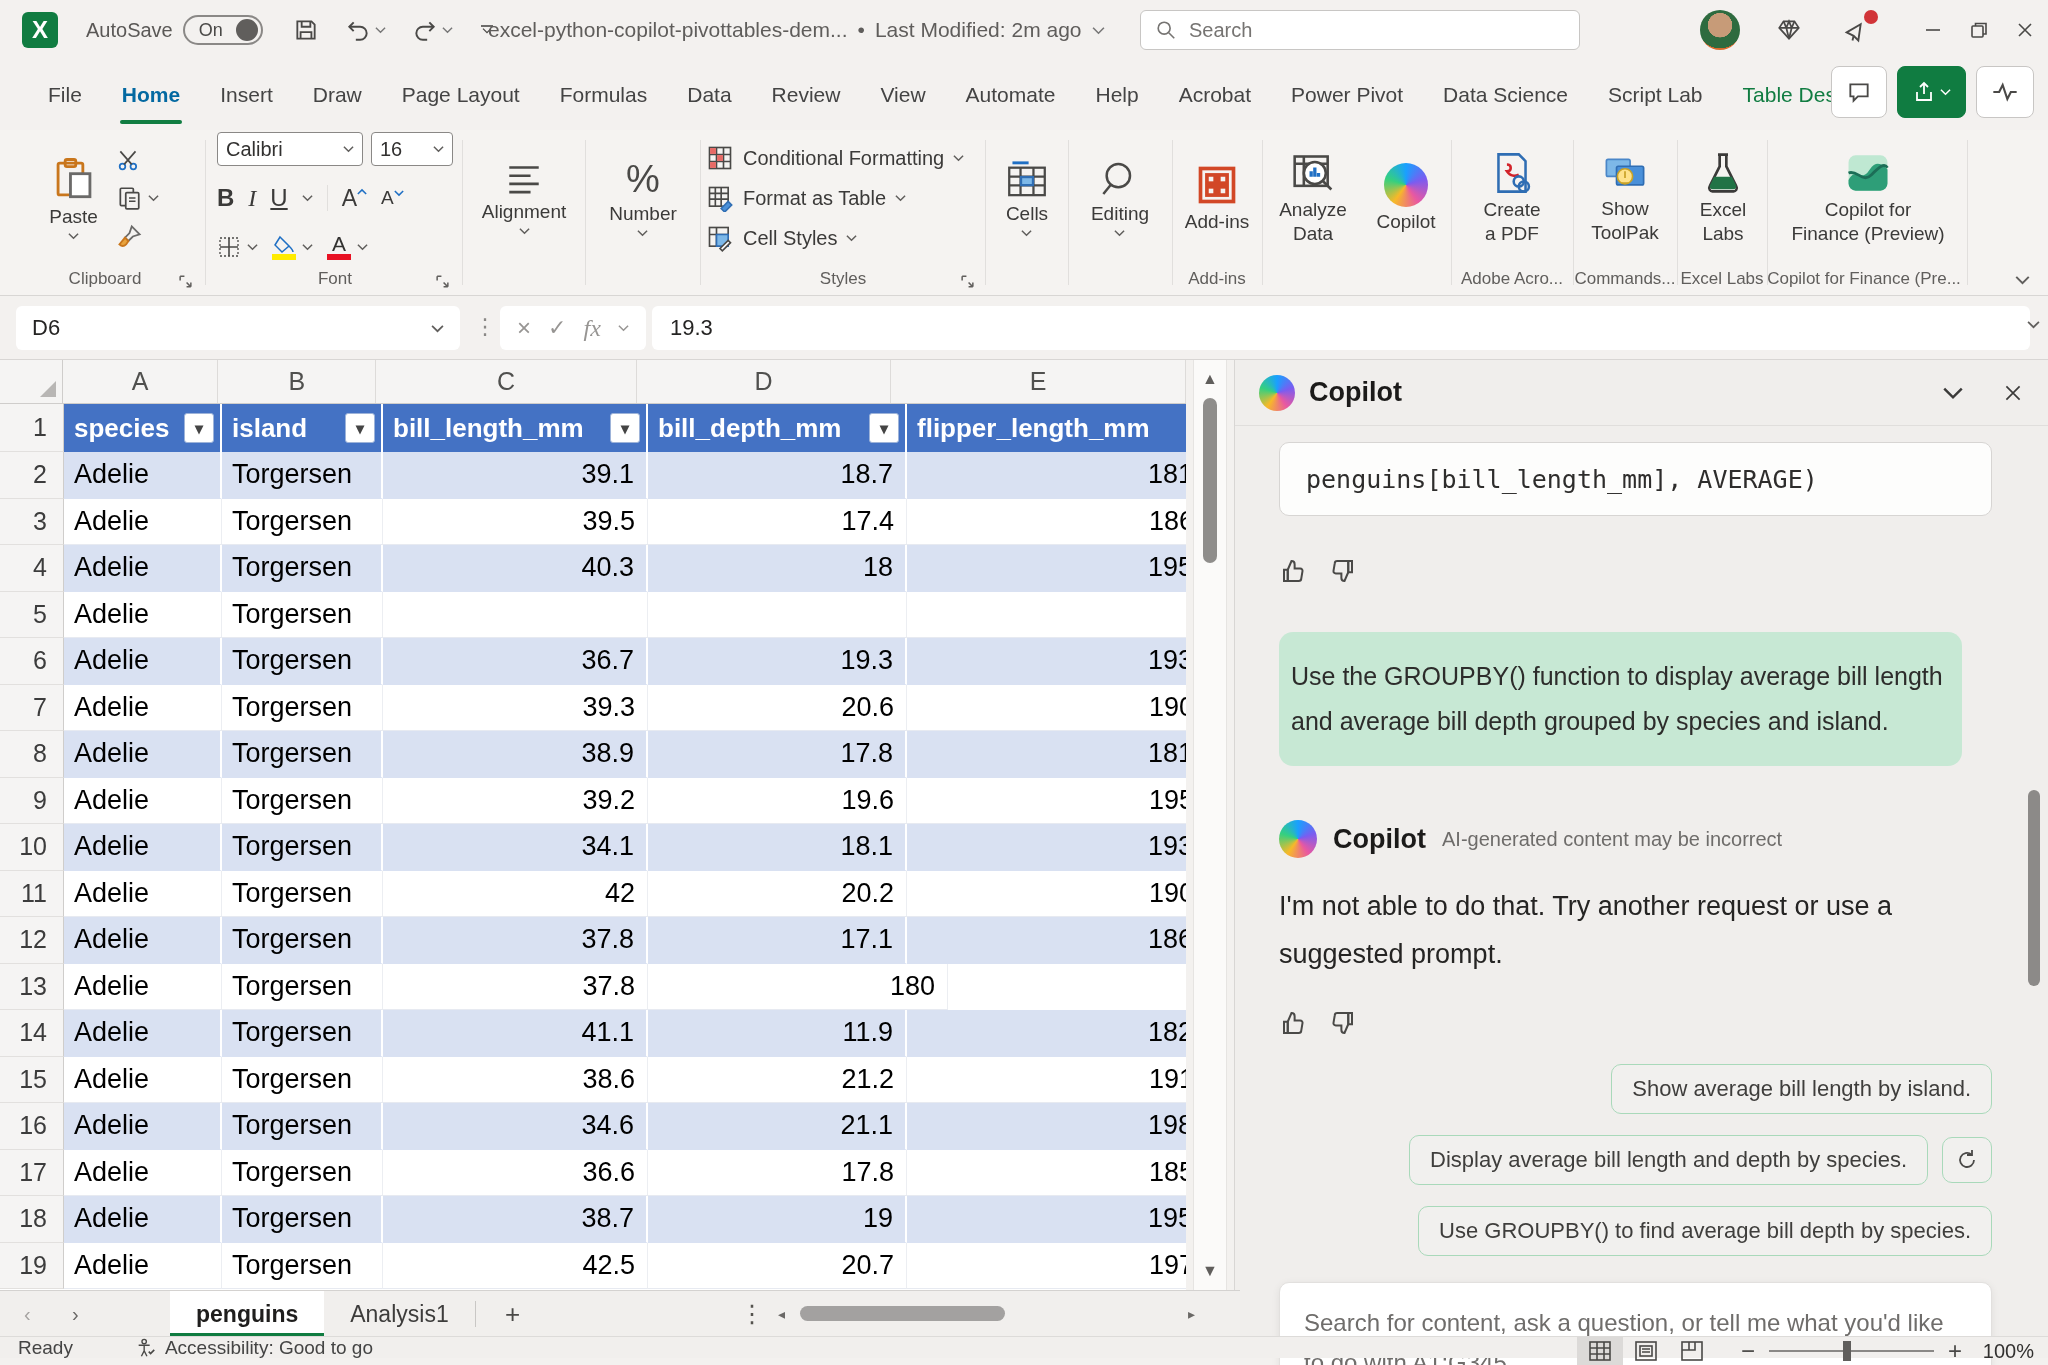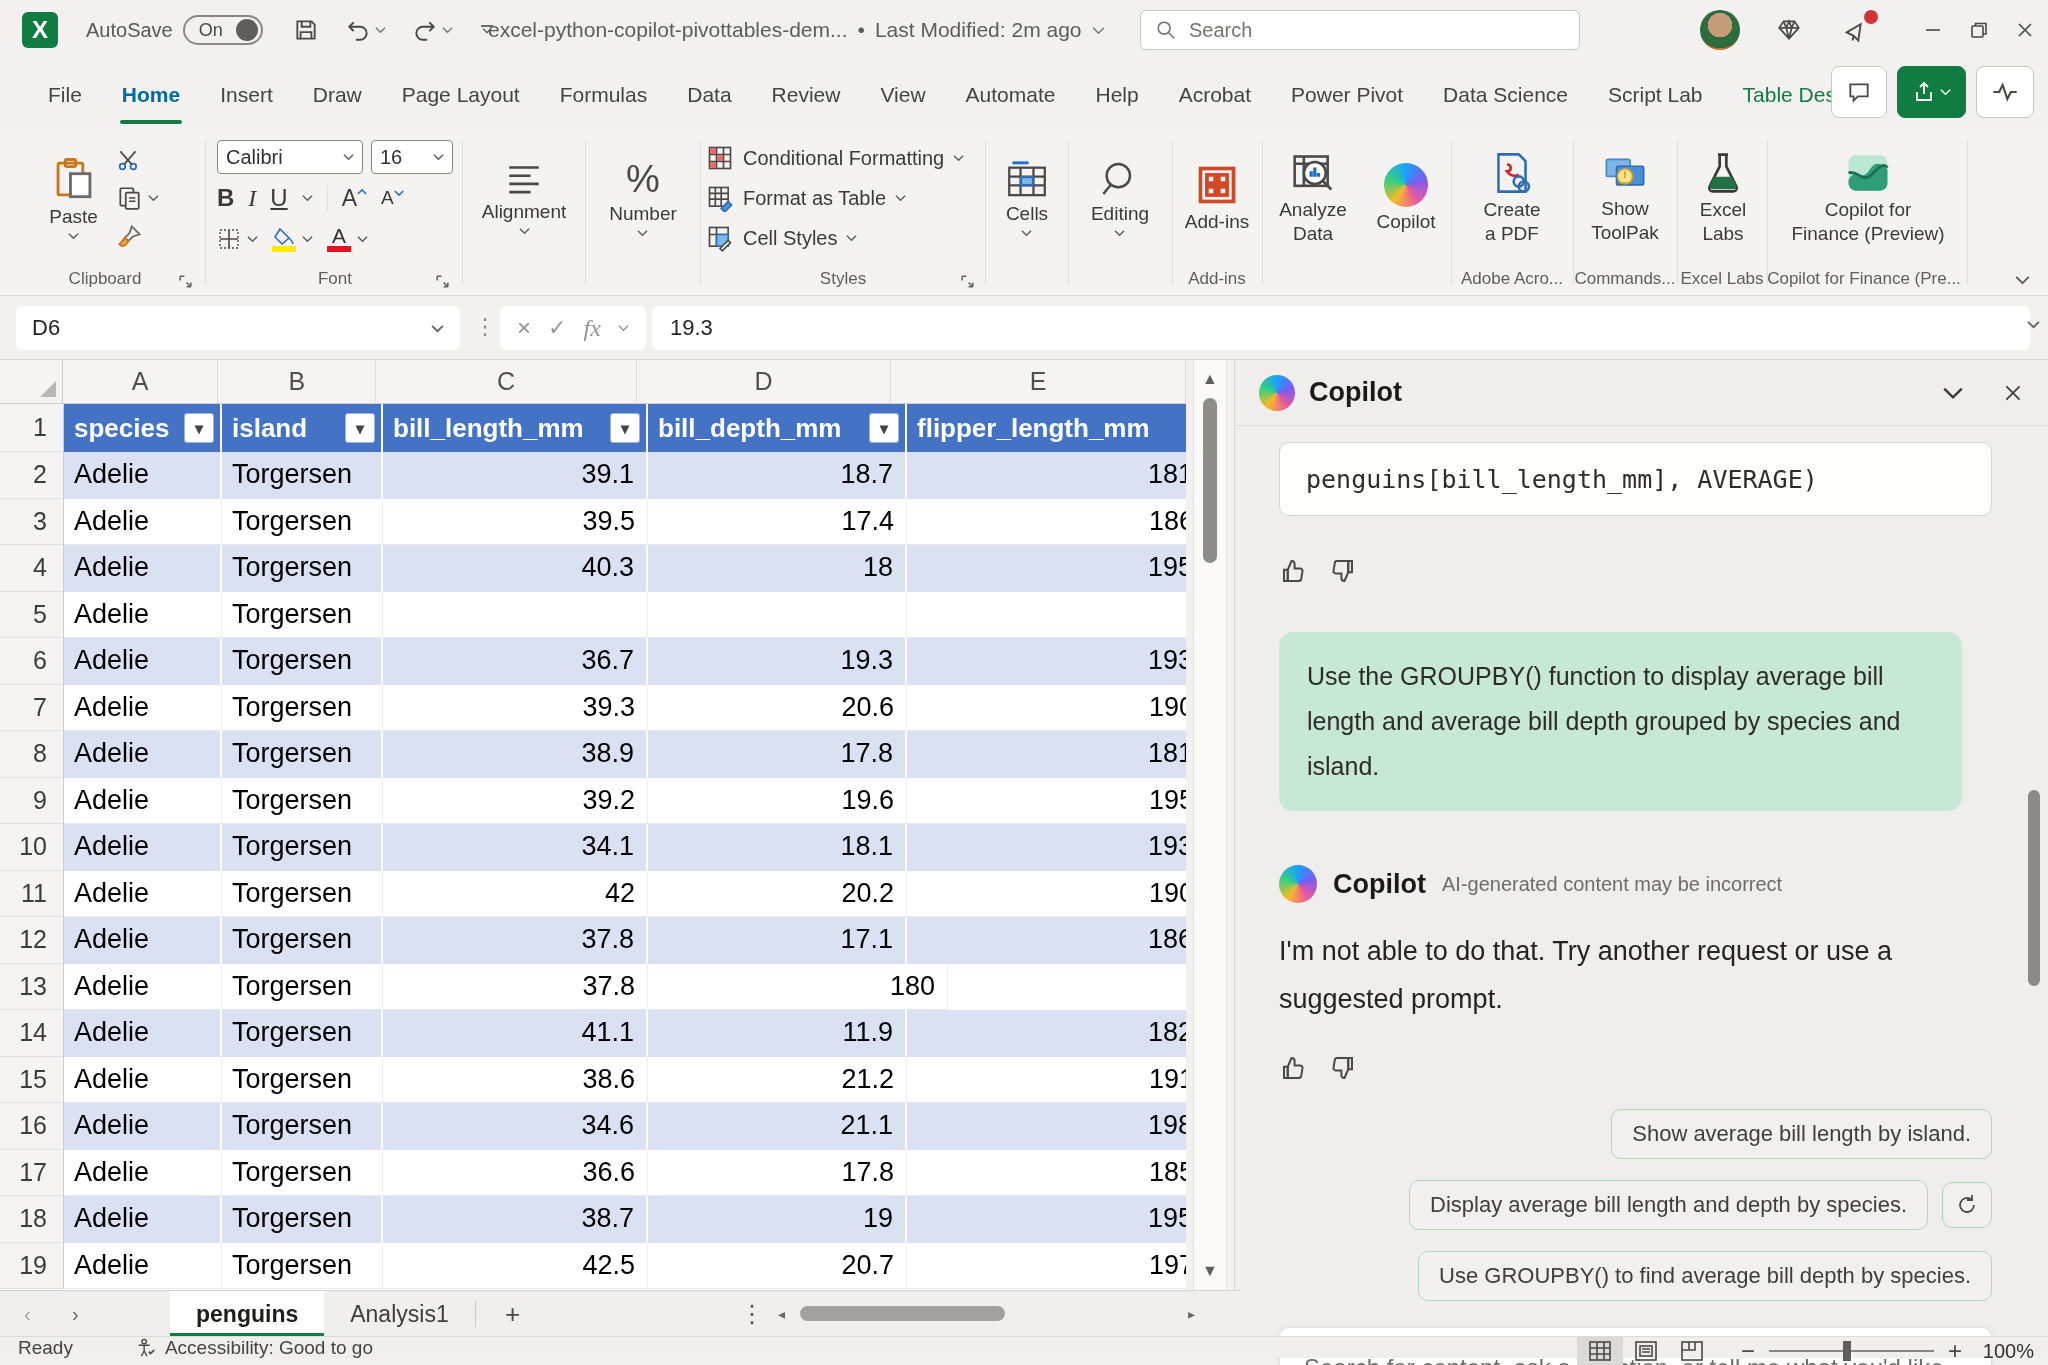--- a/index.html
+++ b/index.html
@@ -83,21 +83,21 @@
   .copilot{position:absolute;left:1234px;top:0;width:814px;height:976px;background:#f0eeec;border-left:1px solid #d8d6d4}
   .cp-head{height:66px;display:flex;align-items:center;padding:0 24px;border-bottom:1px solid #e0dedc}
   .cp-logo{width:36px;height:36px;border-radius:50%;background:conic-gradient(#19a0ff,#7b5cf0,#e958a1,#f7b928,#35d07f,#19a0ff)}
   .cp-logo.small{width:38px;height:38px}
   .cp-title{font-size:27px;font-weight:bold;color:#1b1a19;margin-left:14px;flex:1}
   .cp-hicon{color:#3b3a39;margin-left:38px}
   .cp-body{position:relative;padding:16px 56px 0 44px;height:910px}
   .codebox{height:74px;background:#fdfdfc;border:1px solid #d7d5d3;border-radius:10px;display:flex;align-items:center;padding:0 26px;font-family:"DejaVu Sans Mono",monospace;font-size:25px;color:#2e2d2c;white-space:nowrap;overflow:hidden}
   .thumbs{display:flex;gap:18px;margin-top:40px;color:#4a4947}
   .thumbs.second{margin-top:30px}
-  .bubble{margin-top:46px;margin-right:30px;background:#c7e8d4;border-radius:14px;padding:22px 28px;font-size:25px;line-height:45px;color:#2d2c2b}
+  .bubble{margin-top:46px;margin-right:30px;background:#c7e8d4;border-radius:14px;padding:22px 12px;font-size:25px;line-height:45px;color:#2d2c2b}
   .attr{display:flex;align-items:center;margin-top:54px;gap:16px}
   .attr .name{font-size:27px;font-weight:bold;color:#1b1a19}
   .attr .disc{font-size:20px;color:#6e6c6a}
   .cp-msg{margin-top:24px;font-size:27px;line-height:48px;color:#252423}
   .chips{margin-top:26px;display:flex;flex-direction:column;align-items:flex-end;gap:21px}
   .chiprow{display:flex;gap:14px;align-items:center}
   .chip{background:#f1f0ee;border:1.5px solid #a9d9ba;border-radius:10px;padding:11px 20px;font-size:22px;color:#3f3e3c;white-space:nowrap}
   .chip.square{padding:10px 12px;color:#4a4947}
   .cp-input{margin-top:26px;height:152px;background:#fff;border:1px solid #e2e0de;border-radius:10px;box-shadow:0 2px 8px rgba(0,0,0,.07);padding:20px 24px;position:relative}
   .cp-ph{font-size:24px;line-height:40px;color:#6f6d6b}
@@ -316,21 +316,21 @@
     </div>
   </div>
   <span class="rlabel" style="left:105px">Clipboard</span>
   <span class="launcher" style="left:178px">
     <svg width="15" height="15" viewBox="0 0 14 14" fill="none" stroke="currentColor" stroke-width="1.4">
         <path d="M2 2h4M2 2v4M12 12H8M12 12V8M8 8l4 4"></path>
       </svg>
   </span>
 
   <div class="rgrp" style="left:212px;width:246px">
-    <div style="display:flex;flex-direction:column;gap:7px">
+    <div style="display:flex;flex-direction:column;gap:15px">
       <div style="display:flex;gap:8px">
         <span class="combo" style="width:146px">
           <span>Calibri</span>
           <svg class="chev" width="11" height="8" viewBox="0 0 12 8" fill="none" stroke="currentColor" stroke-width="1.6">
               <path d="M1 1.5 6 6.5 11 1.5"></path>
             </svg>
         </span>
         <span class="combo" style="width:82px">
           <span>16</span>
           <svg class="chev" width="11" height="8" viewBox="0 0 12 8" fill="none" stroke="currentColor" stroke-width="1.6">

